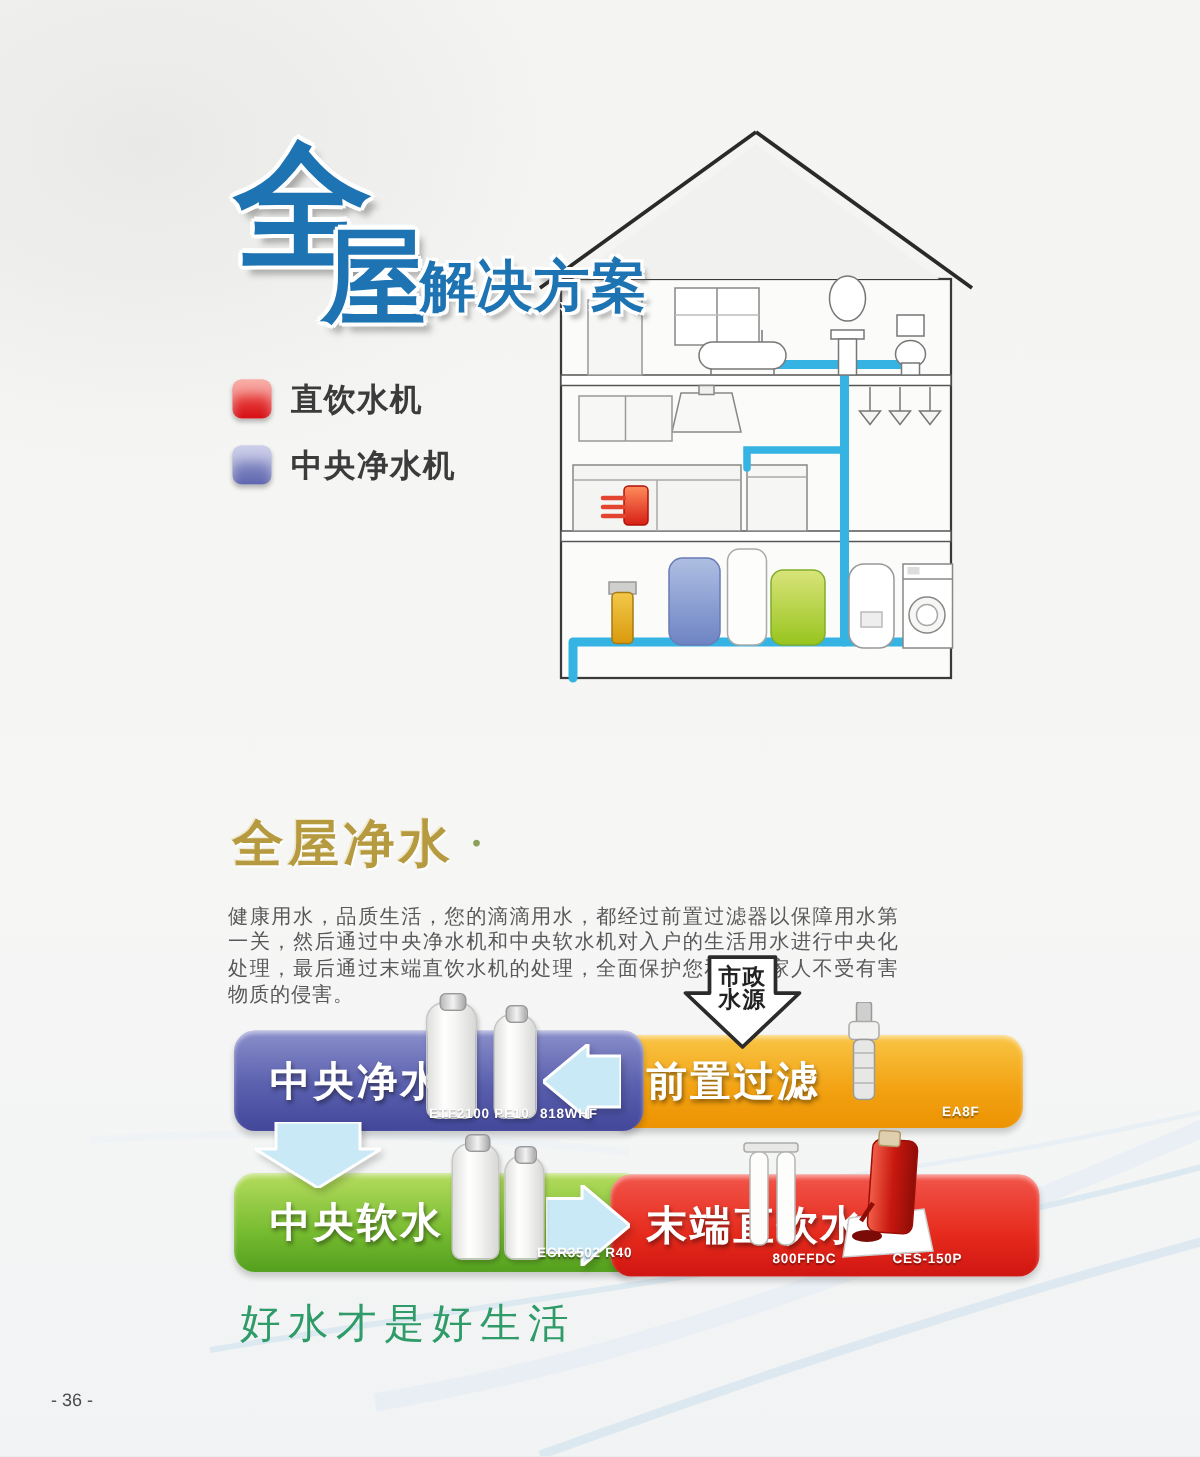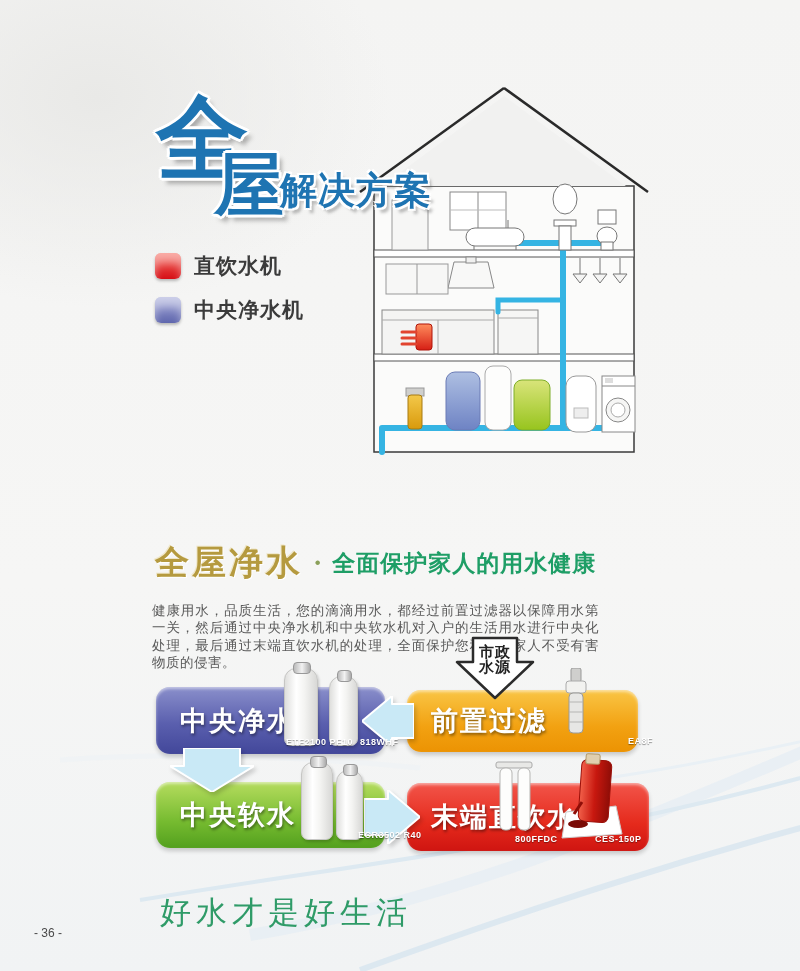--- a/index.html
+++ b/index.html
@@ -50,20 +50,21 @@
   .sec-green{font-size:23px;font-weight:bold;color:#1e9e66;letter-spacing:1px;}
   .sec-body{
     position:absolute;left:152px;top:588px;width:447px;z-index:2;
     font-size:13.5px;line-height:17.5px;color:#595959;text-align:justify;letter-spacing:.5px;
   }
 
   
   .flow-bar{
     position:absolute;border-radius:14px;z-index:3;
     box-shadow:0 3px 4px rgba(0,0,0,.18), inset 0 2px 3px rgba(255,255,255,.5);
+    padding-left:44px;
   }
   .flow-bar .bar-label{
     position:absolute;left:24px;top:50%;transform:translateY(-50%);
     color:#fff;font-weight:bold;font-size:27px;letter-spacing:2px;white-space:nowrap;
     text-shadow:1px 2px 3px rgba(0,0,0,.45);
   }
   .bar-purple{left:156px;top:687px;width:229px;height:67px;
     background:linear-gradient(180deg,#8a8fcb 0%,#5a5fae 55%,#42479a 100%);}
   .bar-orange{left:407px;top:690px;width:231px;height:62px;
     background:linear-gradient(180deg,#f9c545 0%,#f2a111 60%,#ec9303 100%);}
@@ -92,21 +93,21 @@
     background:linear-gradient(90deg,#bbb,#f2f2f2,#aaa);border-radius:4px;border:1px solid #999;
   }
   .model-label{
     position:absolute;z-index:6;color:#fff;font-weight:bold;font-size:9px;letter-spacing:.5px;
     text-shadow:0 1px 1px rgba(0,0,0,.4);white-space:nowrap;margin-left:19px;
   }
 
   
   .slogan{
     position:absolute;left:160px;top:864px;z-index:2;
-    font-size:31px;color:#2f9b68;letter-spacing:5px;font-weight:normal;margin-top:28px;
+    font-size:27px;color:#2f9b68;letter-spacing:5px;font-weight:normal;
   }
   .page-num{position:absolute;left:34px;top:926px;font-size:12px;color:#4a4a4a;z-index:2;}
 </style>
 </head>
 <body>
 
 <div class="page">
 
   <svg class="bg-swirls" width="800" height="971" viewBox="0 0 800 971">
     <path d="M250 935 C 430 905, 600 840, 830 740" fill="none" stroke="#e6eef4" stroke-width="12" opacity=".8"></path>
@@ -219,21 +220,20 @@
     <rect x="244" y="296" width="33" height="56" fill="#fff" stroke="#888"></rect>
     <line x1="244" y1="306" x2="277" y2="306" stroke="#888"></line>
     <circle cx="260" cy="330" r="12" fill="#f6f6f5" stroke="#888"></circle>
     <circle cx="260" cy="330" r="7" fill="#fff" stroke="#aaa"></circle>
     <rect x="247" y="298" width="8" height="5" fill="#ddd"></rect>
   </svg>
 
   <div class="sec-heading">
     <span class="sec-gold">全屋净水</span>
     <span class="sec-dot">·</span>
-    <span class="sec-green">全面保护家人的用水健康</span>
   </div>
   <p class="sec-body">健康用水，品质生活，您的滴滴用水，都经过前置过滤器以保障用水第一关，然后通过中央净水机和中央软水机对入户的生活用水进行中央化处理，最后通过末端直饮水机的处理，全面保护您和您的家人不受有害物质的侵害。</p>
 
   <svg class="muni-arrow" width="80" height="64" viewBox="0 0 80 64">
     <polygon points="18,2 62,2 62,26 78,26 40,62 2,26 18,26" fill="#ffffff" stroke="#2b2b2b" stroke-width="2.5" stroke-linejoin="round"></polygon>
   </svg>
   <div class="muni-text" style="left:455px;top:644px;">
     <div>市政</div>
     <div>水源</div>
   </div>

